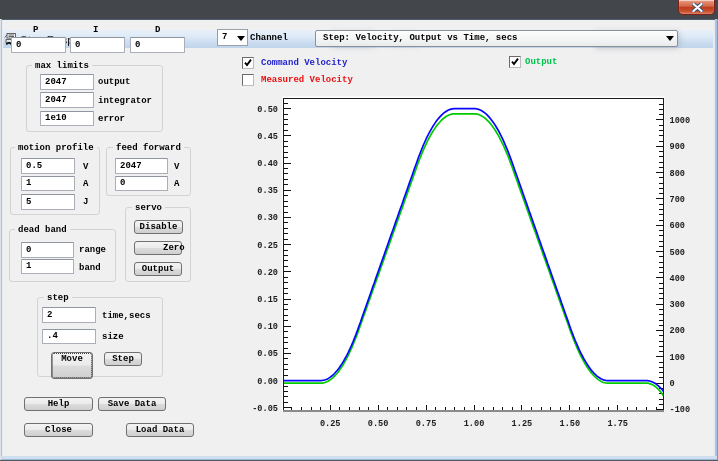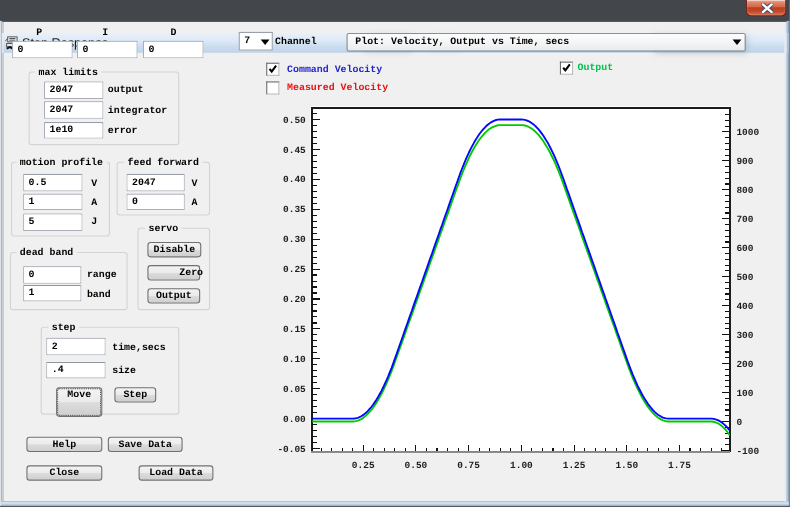--- a/index.html
+++ b/index.html
@@ -275,21 +275,21 @@
 </svg>
 <div class="lbl" style="left:33px;top:25px;color:#000">P</div>
 <div class="lbl" style="left:93px;top:25px;color:#000">I</div>
 <div class="lbl" style="left:155px;top:25px;color:#000">D</div>
 <div class="entry" style="left:11px;top:37px;width:55px;height:16px;line-height:14px">0</div>
 <div class="entry" style="left:70px;top:37px;width:55px;height:16px;line-height:14px">0</div>
 <div class="entry" style="left:130px;top:37px;width:55px;height:16px;line-height:14px">0</div>
 <div class="combo" style="left:217px;top:29px;width:31px;height:17px;line-height:15px">7</div>
 <div class="arrow" style="left:237px;top:36px"></div>
 <div class="lbl" style="left:250px;top:33px;color:#000">Channel</div>
-<div style="position:absolute;left:315px;top:30px;width:363px;height:17px;border:1px solid #8b9097;border-radius:2px;background:linear-gradient(180deg,#fdfdfd,#f2f3f4 60%,#e8eaec);line-height:15px;padding-left:7px">Plot: Velocity, Output vs Time, secs</div>
+<div style="position:absolute;left:315px;top:30px;width:363px;height:17px;border:1px solid #8b9097;border-radius:2px;background:linear-gradient(180deg,#fdfdfd,#f2f3f4 60%,#e8eaec);line-height:15px;padding-left:7px">Step: Velocity, Output vs Time, secs</div>
 <div class="arrow" style="left:666px;top:36px"></div>
 <div class="cb" style="left:242px;top:57px">
     <svg width="10" height="10" viewBox="0 0 10 10" style="position:absolute;left:0px;top:0px">
       <path d="M2 4.6 L4 7 L8 1.6" fill="none" stroke="#000" stroke-width="1.9"></path>
     </svg>
   </div>
 <div class="lbl" style="left:261px;top:58px;color:#2323cd">Command Velocity</div>
 <div class="cb" style="left:242px;top:74px"></div>
 <div class="lbl" style="left:261px;top:75px;color:#ec1010">Measured Velocity</div>
 <div class="cb" style="left:509px;top:56px">

